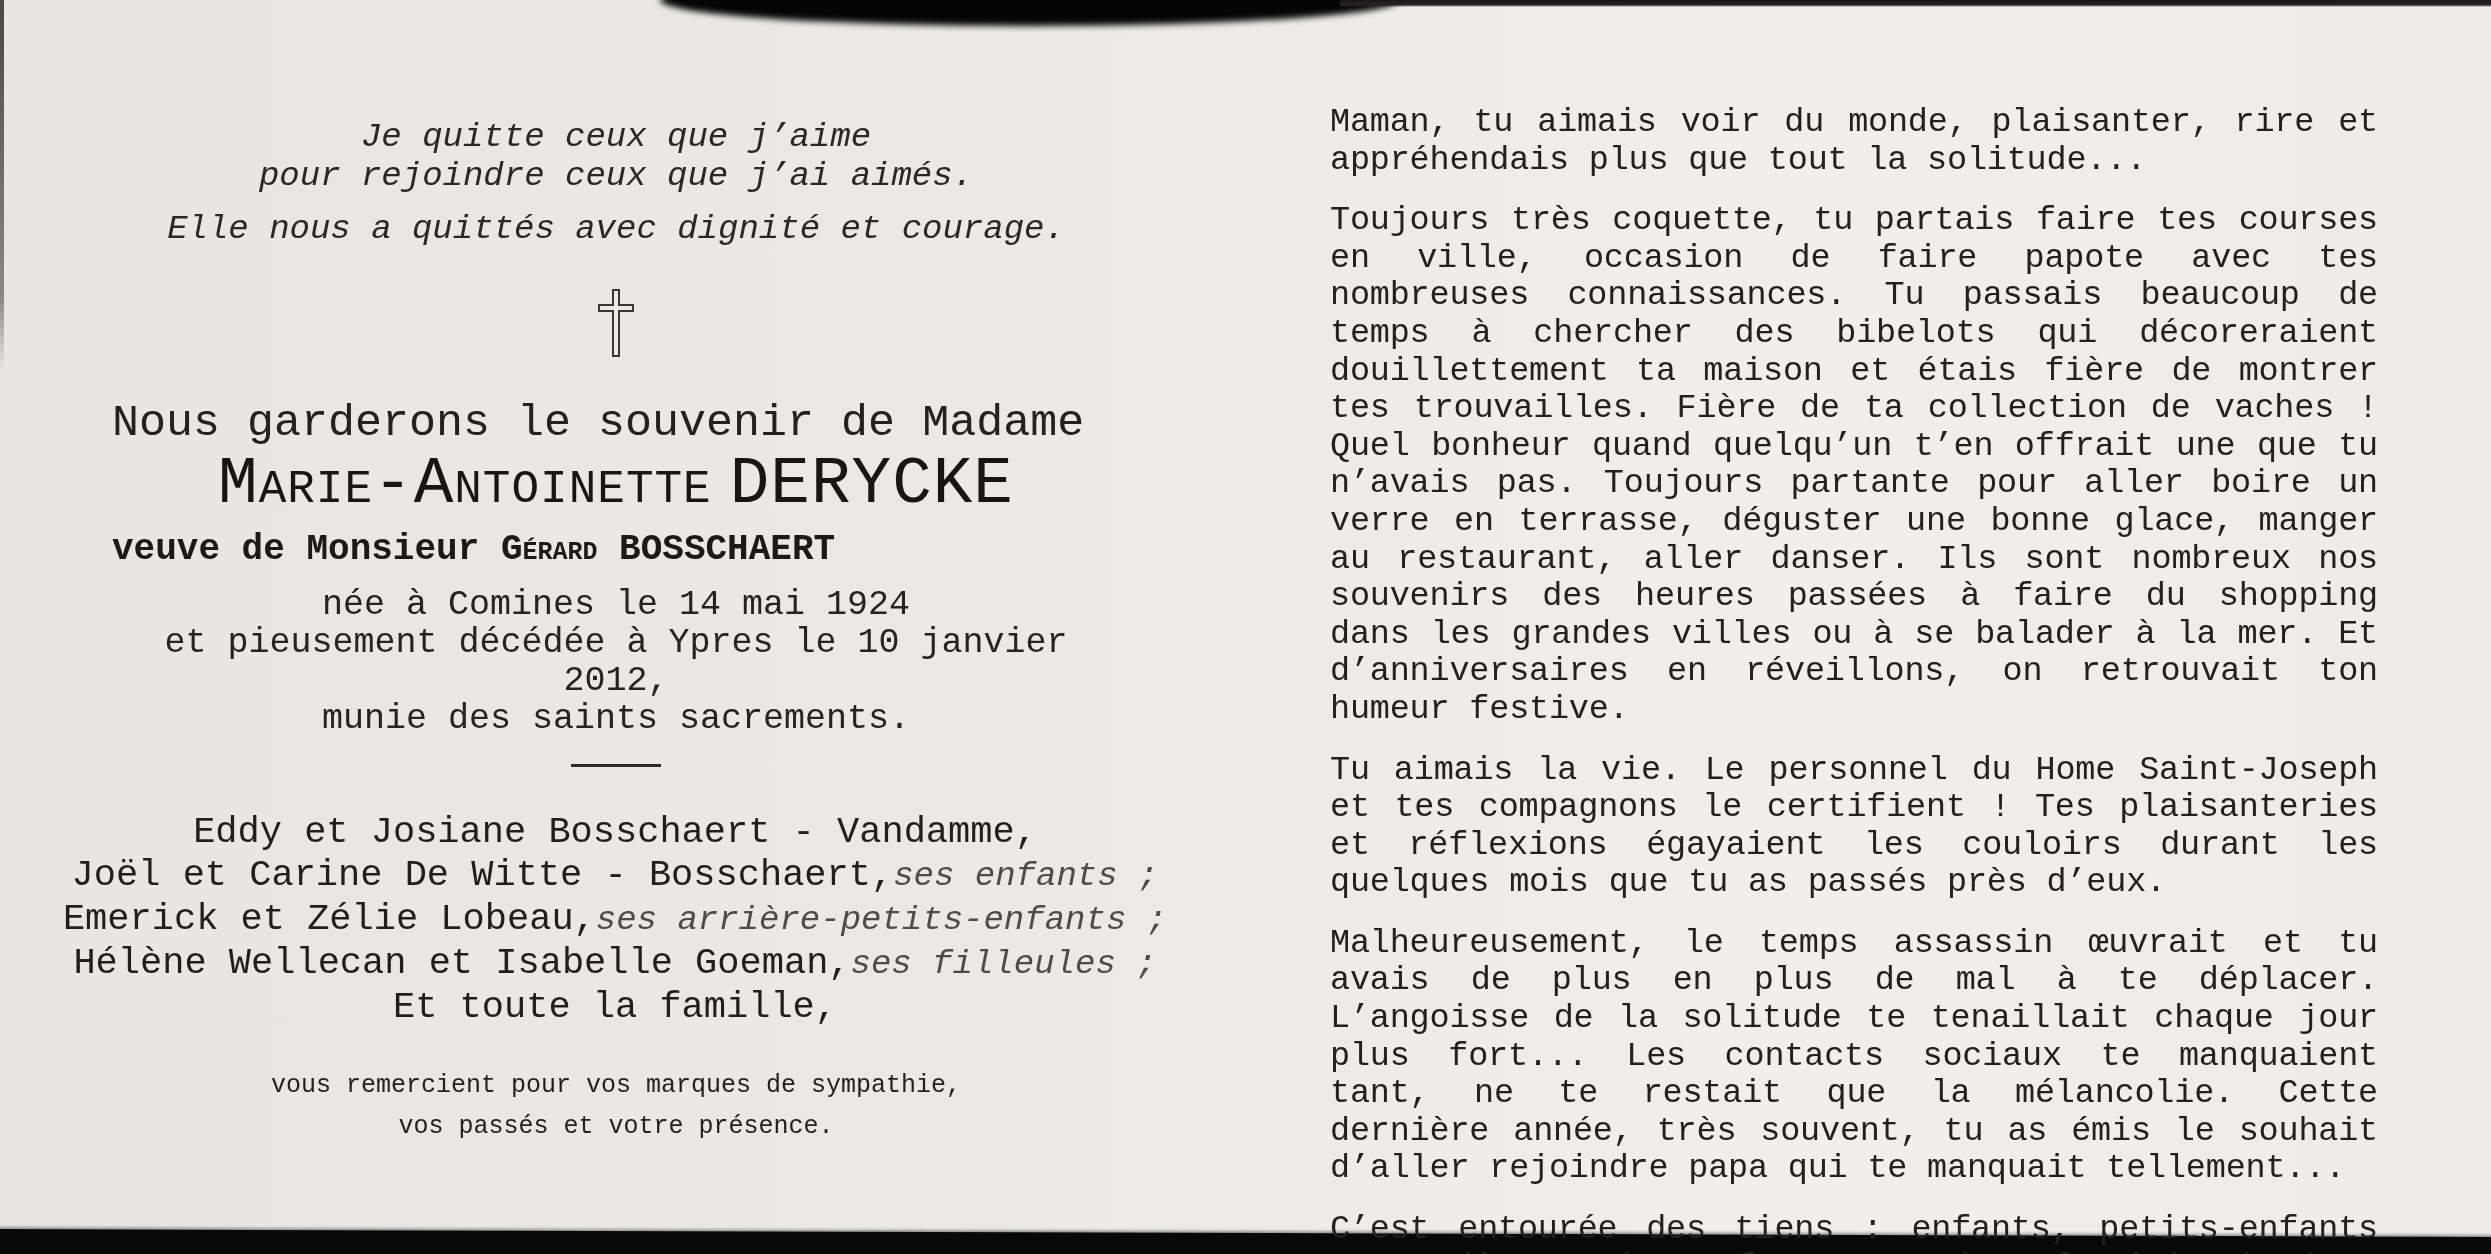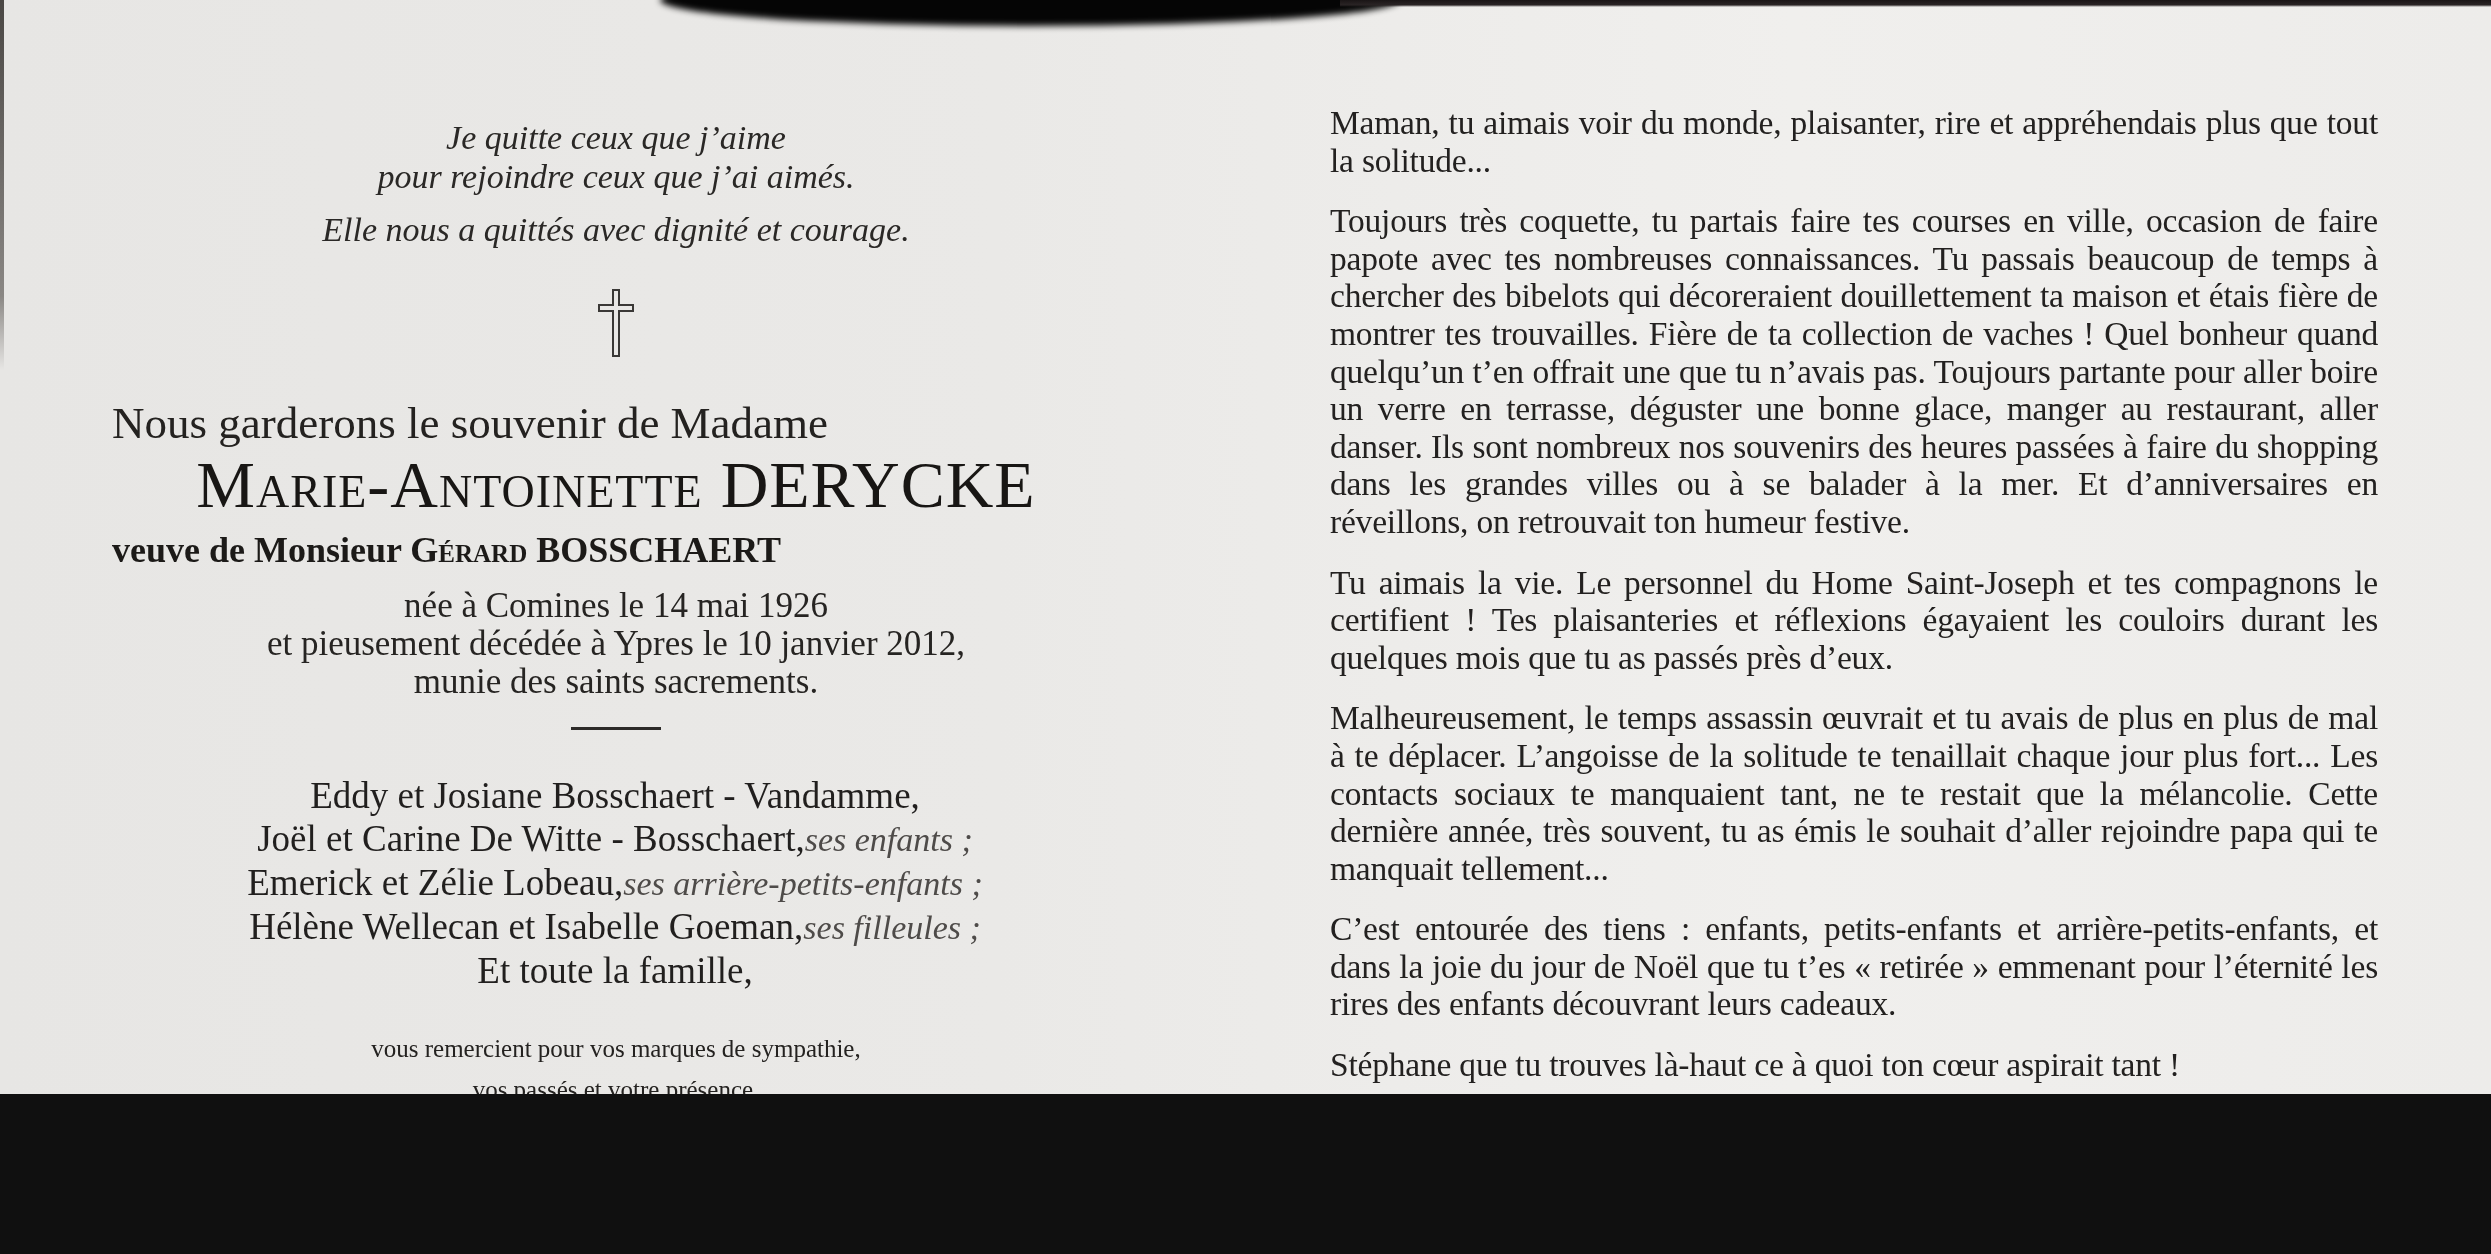--- a/index.html
+++ b/index.html
@@ -1,21 +1,21 @@
 <!DOCTYPE html>
 <html><head>
 <meta charset="utf-8">
 <style>
   html,body{margin:0;padding:0;background:#101010;}
   .scan{
     position:relative;
-    width:2491px;height:1094px;
+    width:2491px;height:1254px;
     overflow:hidden;
     background:linear-gradient(90deg,#e7e6e4 0%,#eae9e7 40%,#f0efed 72%,#edecea 100%);
-    font-family:Liberation Serif, serif;
+    font-family:Liberation Mono, monospace;
     color:#211f1e;
   }
   
   .top-blob{
     position:absolute;left:660px;top:-26px;width:740px;height:52px;
     background:#050505;border-radius:50%;filter:blur(3px);
   }
   .top-edge-line{
     position:absolute;left:1340px;right:0;top:0;height:7px;
     background:linear-gradient(180deg,#1a1516 0%,#2a2425 70%,transparent 100%);
@@ -86,21 +86,21 @@
 
     <div class="name-line">
       <span class="name-first">Marie-Antoinette</span><span class="name-last">DERYCKE</span>
     </div>
 
     <div class="widow-line">
       <span>veuve de Monsieur </span><span class="widow-husband-first">Gérard</span><span> BOSSCHAERT</span>
     </div>
 
     <div class="vitals">
-      <div>née à Comines le 14 mai 1926</div>
+      <div>née à Comines le 14 mai 1924</div>
       <div>et pieusement décédée à Ypres le 10 janvier 2012,</div>
       <div>munie des saints sacrements.</div>
     </div>
 
     <hr class="divider">
 
     <div class="family">
       <div class="family-row">
         <span class="family-names">Eddy et Josiane Bosschaert - Vandamme,</span>
         <span class="family-relation"></span>

